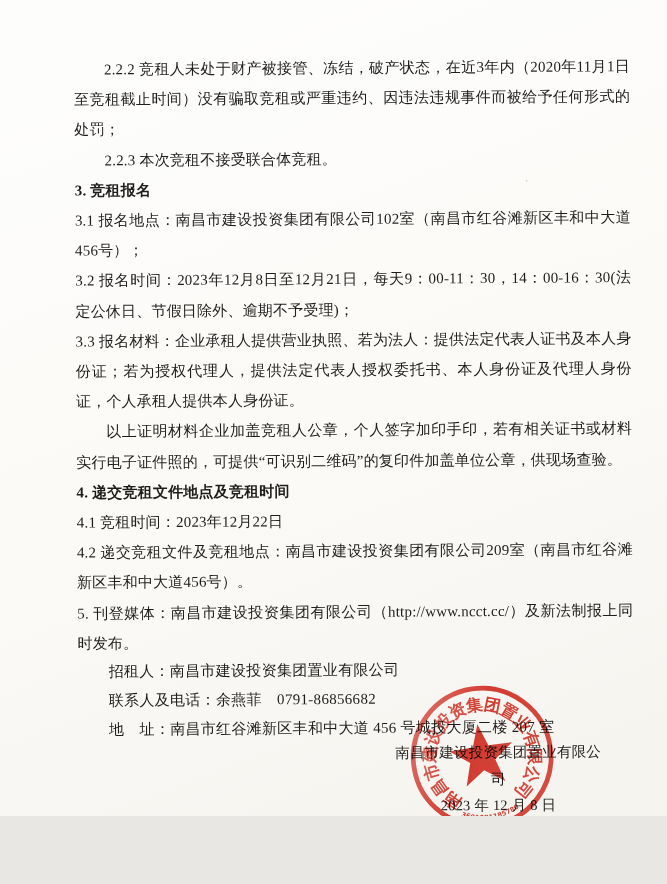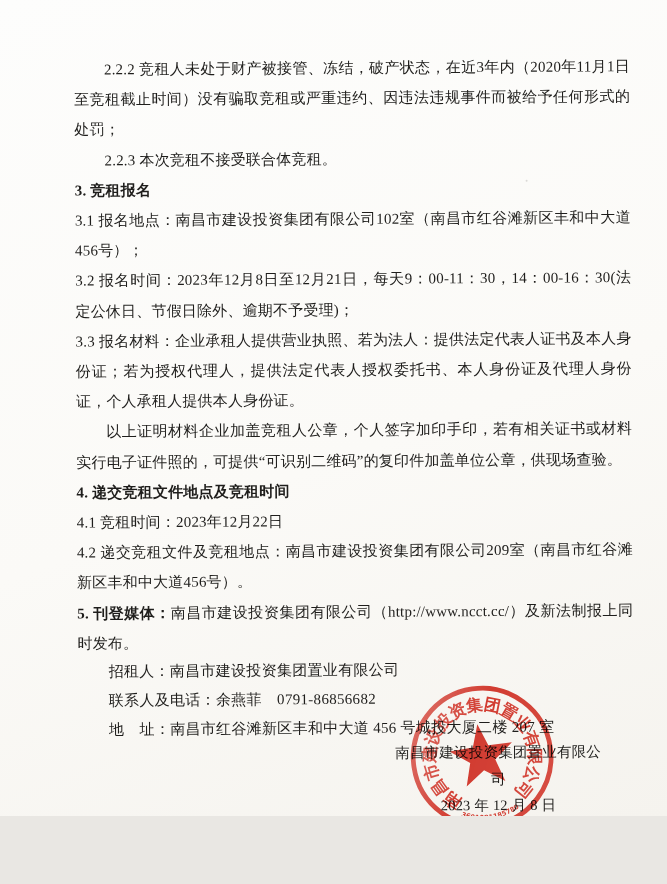--- a/index.html
+++ b/index.html
@@ -18,21 +18,21 @@
   }
   .doc{
     position:absolute;left:76px;top:53px;width:556px;
     font-size:15px;line-height:30.2px;
     text-align:justify;
     letter-spacing:.2px;
   }
   .doc p{margin:0;}
   .doc .ind{text-indent:2em;}
   .doc .head{font-weight:bold;}
-  .doc b{font-weight:bold;margin-top:41px;}
+  .doc b{font-weight:normal;margin-top:41px;}
   .contact{
     position:absolute;left:107px;top:656px;
     font-size:15px;line-height:29px;letter-spacing:.3px;
   }
   .signature{
     position:absolute;left:388px;top:740px;width:216px;
     font-size:14.5px;line-height:26.5px;
     text-align:center;letter-spacing:.2px;
   }
   .seal{

